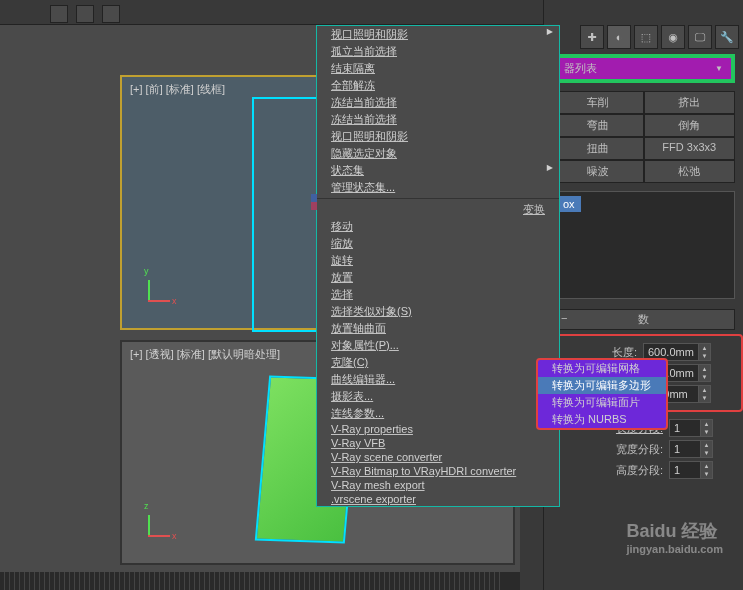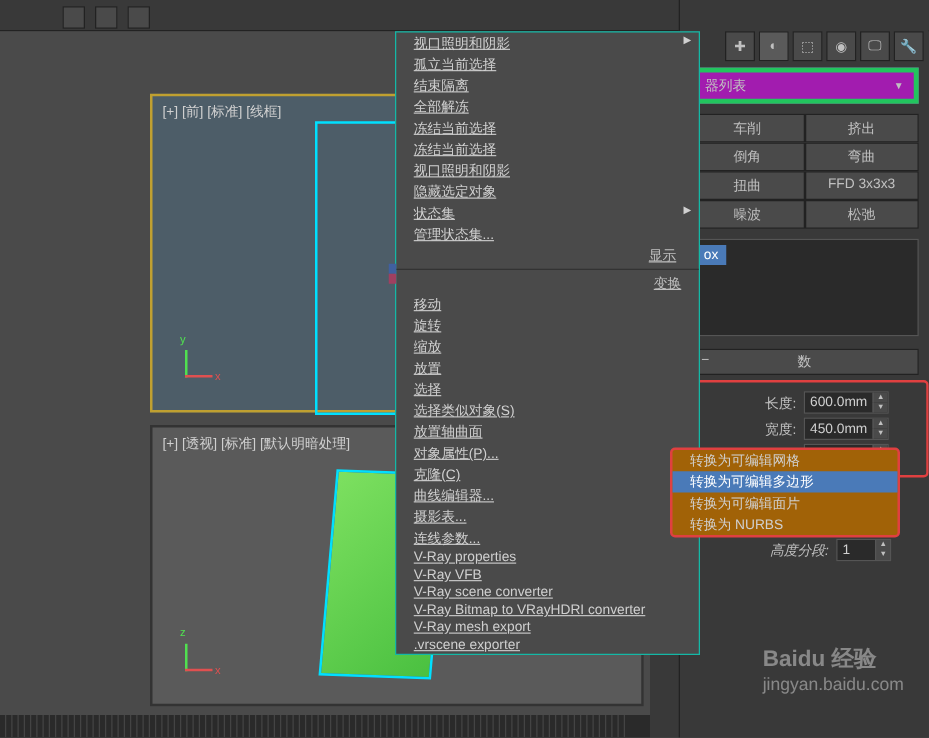--- a/index.html
+++ b/index.html
@@ -91,22 +91,22 @@
     .menu-item.has-sub::after {
       content: "▶"; position: absolute; right: 6px; font-size: 8px;
     }
     .menu-separator { height: 1px; background: #333; margin: 2px 0; }
     .menu-color-bar {
       position: absolute; left: -6px; top: 0; width: 6px; height: 100%;
     }
     .submenu {
       position: absolute;
       left: 536px; top: 358px;
-      width: 184px;
-      background: #a16207;
+      width: 132px;
+      background: #6d28d9;
       border: 1px solid #222;
       z-index: 101;
     }
     .submenu .menu-item.highlighted { background: #4a7ab8; }
     .red-highlight {
       border: 2px solid #e04040;
       border-radius: 4px;
     }
     .right-panel {
       position: absolute;
@@ -174,21 +174,21 @@
       color: #c0c0c0;
       padding: 3px 6px;
       font-size: 11px;
       text-align: center;
       cursor: pointer;
     }
     .modifier-stack {
       margin: 4px 8px;
       background: #2a2a2a;
       border: 1px solid #555;
-      height: 78px;
+      height: 108px;
       padding: 4px;
     }
     .stack-item {
       background: #4a7ab8;
       color: #fff;
       padding: 2px 6px;
       font-size: 11px;
       display: inline-block;
     }
     .rollout-header {
@@ -240,24 +240,24 @@
     }
     .watermark {
       position: absolute;
       right: 20px; bottom: 35px;
       color: rgba(255,255,255,0.4);
       font-size: 18px;
       font-weight: bold;
       z-index: 200;
     }
     .watermark-sub {
-      font-size: 14px;
+      font-size: 11px;
       display: block;
       text-align: right;
-      font-weight: normal;
+      font-weight: bold;
     }
     .timeline {
       position: absolute;
       bottom: 0; left: 0;
       width: 520px;
       height: 18px;
       background: #2a2a2a;
       display: flex;
     }
     .timeline-tick { width: 5px; border-right: 1px solid #444; }
@@ -424,22 +424,22 @@
     </div>
 
 
     <div class="modifier-dropdown">
       <span>器列表</span>
     </div>
 
     <div class="button-grid">
       <div class="panel-btn">车削</div>
       <div class="panel-btn">挤出</div>
+      <div class="panel-btn">弯曲</div>
       <div class="panel-btn">倒角</div>
-      <div class="panel-btn">弯曲</div>
       <div class="panel-btn">扭曲</div>
       <div class="panel-btn">FFD 3x3x3</div>
       <div class="panel-btn">噪波</div>
       <div class="panel-btn">松弛</div>
     </div>
 
     <div class="modifier-stack">
       <span class="stack-item">ox</span>
     </div>
 
@@ -495,21 +495,21 @@
         <span class="param-label" style="width:60px;">宽度分段:</span>
         <div class="spinner">
             <input class="spinner-input" style="width: 30px;" value="1">
             <div class="spinner-btns">
               <div class="spinner-btn">▲</div>
               <div class="spinner-btn">▼</div>
             </div>
           </div>
       </div>
       <div class="param-row">
-        <span class="param-label" style="width:60px;font-style:italic;">高度分段:</span>
+        <span class="param-label" style="width:60px;">高度分段:</span>
         <div class="spinner">
             <input class="spinner-input" style="width: 30px;" value="1">
             <div class="spinner-btns">
               <div class="spinner-btn">▲</div>
               <div class="spinner-btn">▼</div>
             </div>
           </div>
       </div>
     </div>
   </div>
@@ -521,34 +521,31 @@
       <div class="menu-item">孤立当前选择</div>
       <div class="menu-item">结束隔离</div>
       <div class="menu-item">全部解冻</div>
       <div class="menu-item">冻结当前选择</div>
       <div class="menu-item">冻结当前选择</div>
       <div class="menu-item">视口照明和阴影</div>
       <div class="menu-item">隐藏选定对象</div>
       <div class="menu-item has-sub">状态集</div>
       <div class="menu-item">管理状态集...</div>
     </div>
-  <div style="display:flex;justify-content:flex-end;padding:1px 14px;">
-    <span style="margin-right:4px;">显示</span>
-  </div>
   <div class="menu-separator" style="position:relative;">
     <div class="menu-color-bar" style="background:#4060a0;height:8px;top:-4px;"></div>
     <div class="menu-color-bar" style="background:#a04060;height:8px;top:4px;"></div>
   </div>
   <div style="display:flex;justify-content:flex-end;padding:1px 14px;">
     <span>变换</span>
   </div>
   <div id="menu-section2">
       <div class="menu-item">移动</div>
+      <div class="menu-item">缩放</div>
       <div class="menu-item">旋转</div>
-      <div class="menu-item">缩放</div>
       <div class="menu-item">放置</div>
       <div class="menu-item">选择</div>
       <div class="menu-item">选择类似对象(S)</div>
       <div class="menu-item">放置轴曲面</div>
       <div class="menu-item">对象属性(P)...</div>
       <div class="menu-item">克隆(C)</div>
       <div class="menu-item">曲线编辑器...</div>
       <div class="menu-item">摄影表...</div>
       <div class="menu-item">连线参数...</div>
       <div class="menu-item">V-Ray properties</div>

